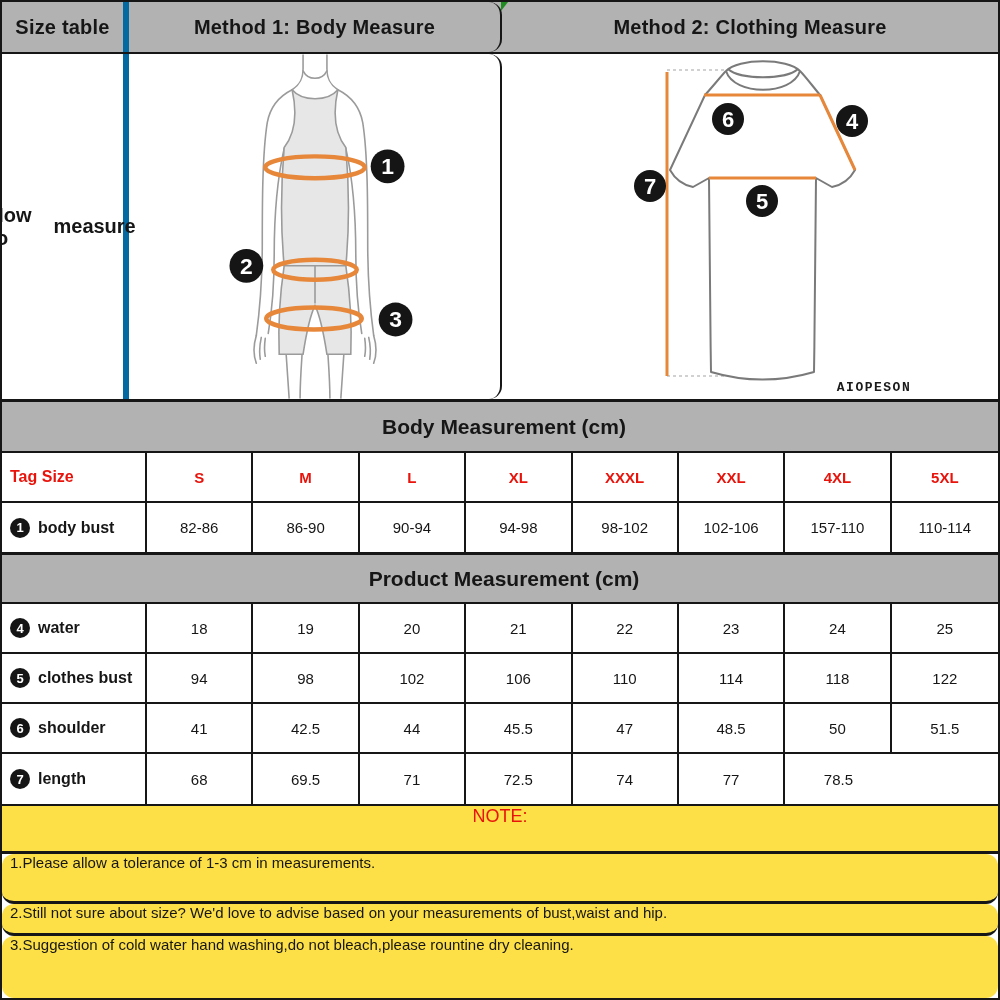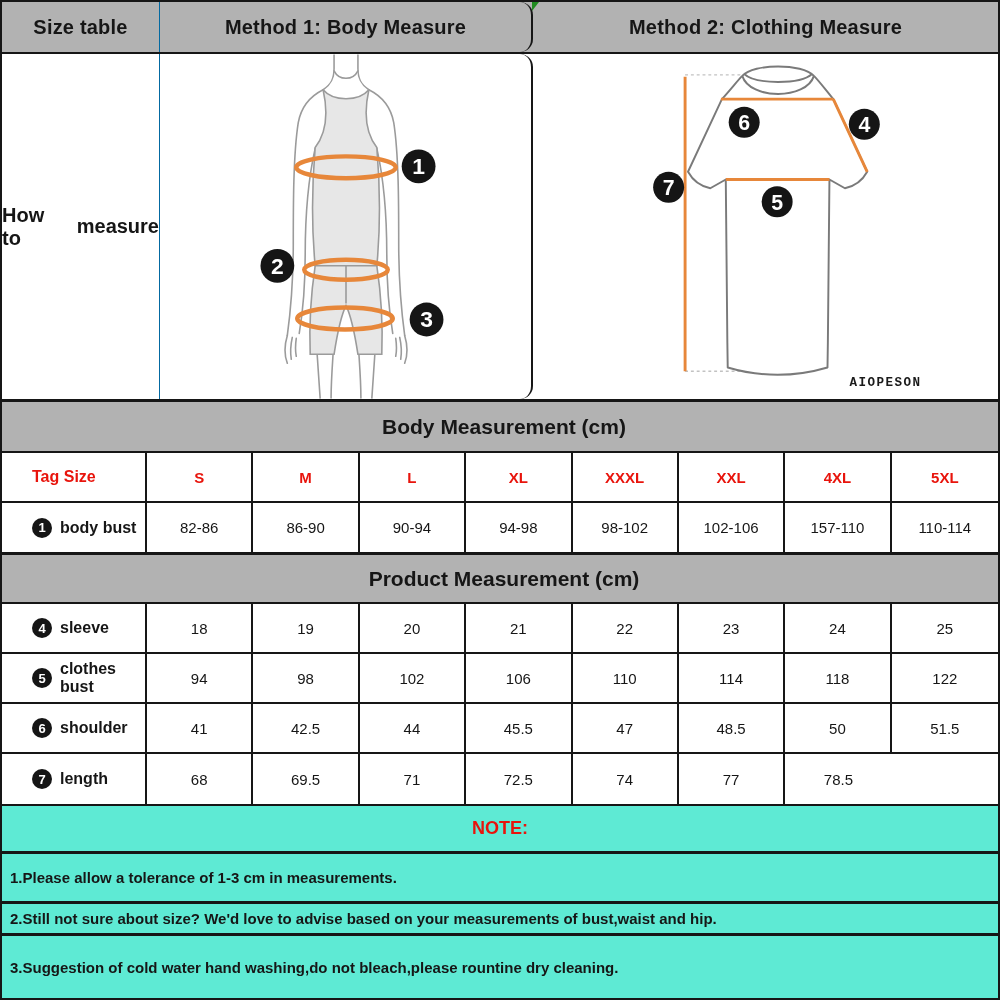--- a/index.html
+++ b/index.html
@@ -4,39 +4,39 @@
 <style>
   html,body{margin:0;padding:0;background:#ffffff;}
   .page{
     width:1000px;height:1000px;box-sizing:border-box;
     border:2px solid #161616;background:#fff;
     font-family:"Liberation Sans",sans-serif;color:#161616;
     display:flex;flex-direction:column;overflow:hidden;
   }
   .row{display:flex;flex:none;border-bottom:2px solid #161616;}
   .cell{box-sizing:border-box;}
-  .c1{width:158px;flex:none;border-right:1px solid #0369a1;}
+  .c1{width:127px;flex:none;border-right:6px solid #0369a1;}
   .c2{width:373px;flex:none;border-right:2px solid #161616;border-radius:13px;}
   .c3{flex:1;position:relative;}
   .gray{background:#b2b2b2;}
   .hdr{display:flex;align-items:center;justify-content:center;font-weight:bold;font-size:20px;letter-spacing:.2px;}
   .howto{display:flex;flex-direction:row;align-items:center;justify-content:center;height:100%;font-weight:bold;font-size:20px;gap:22px;}
   .illus{display:flex;align-items:stretch;justify-content:stretch;overflow:hidden;}
   .illus svg{width:100%;height:100%;display:block;}
   .band{flex:none;background:#b2b2b2;border-top:1px solid #161616;border-bottom:2px solid #161616;display:flex;align-items:center;justify-content:center;font-weight:bold;font-size:21px;box-sizing:border-box;padding-left:8px;}
   .trow{display:grid;grid-template-columns:145px repeat(8,1fr);flex:none;border-bottom:2px solid #161616;box-sizing:border-box;}
   .tc{border-right:2px solid #161616;display:flex;align-items:center;justify-content:center;font-size:15px;box-sizing:border-box;background:#fff;}
   .tc:last-child{border-right:none;}
-  .lab{justify-content:flex-start;padding-left:24px;font-weight:bold;font-size:16px;margin-left:6px;}
+  .lab{justify-content:flex-start;padding-left:8px;font-weight:bold;font-size:16px;}
   .red{color:#e8140c;}
   .szhead{font-weight:bold;color:#e8140c;font-size:15px;}
   .chip{display:inline-flex;width:20px;height:20px;border-radius:50%;background:#151515;color:#fff;font-size:13px;font-weight:bold;align-items:center;justify-content:center;margin-right:8px;flex:none;}
-  .noterow{flex:none;display:flex;align-items:center;box-sizing:border-box;background:#5eead4;font-weight:bold;}
+  .noterow{flex:none;display:flex;align-items:flex-start;box-sizing:border-box;background:#fde047;}
   .note-title{justify-content:center;font-size:18px;border-bottom:3px solid #161616;}
-  .note{padding-left:8px;font-size:15px;border-bottom:3px solid #161616;}
+  .note{padding-left:8px;font-size:15px;border-bottom:3px solid #161616;border-radius:12px;}
   .note:last-child{border-bottom:none;}
   .gflag{position:absolute;left:-1px;top:0;width:0;height:0;border-left:7px solid #1f8a1f;border-bottom:9px solid transparent;}
 </style>
 </head>
 <body>
 
 <div class="page">
 
   <div class="row gray" style="height:50px">
     <div class="cell c1 hdr">
@@ -174,21 +174,21 @@
     <div class="tc">110-114</div>
   </div>
 
   <div class="band" style="height:50px">
     <span>Product Measurement (cm)</span>
   </div>
 
   <div class="trow" style="height:50px">
     <div class="tc lab">
       <span class="chip">4</span>
-      <span>sleeve</span>
+      <span>water</span>
     </div>
     <div class="tc">18</div>
     <div class="tc">19</div>
     <div class="tc">20</div>
     <div class="tc">21</div>
     <div class="tc">22</div>
     <div class="tc">23</div>
     <div class="tc">24</div>
     <div class="tc">25</div>
   </div>

